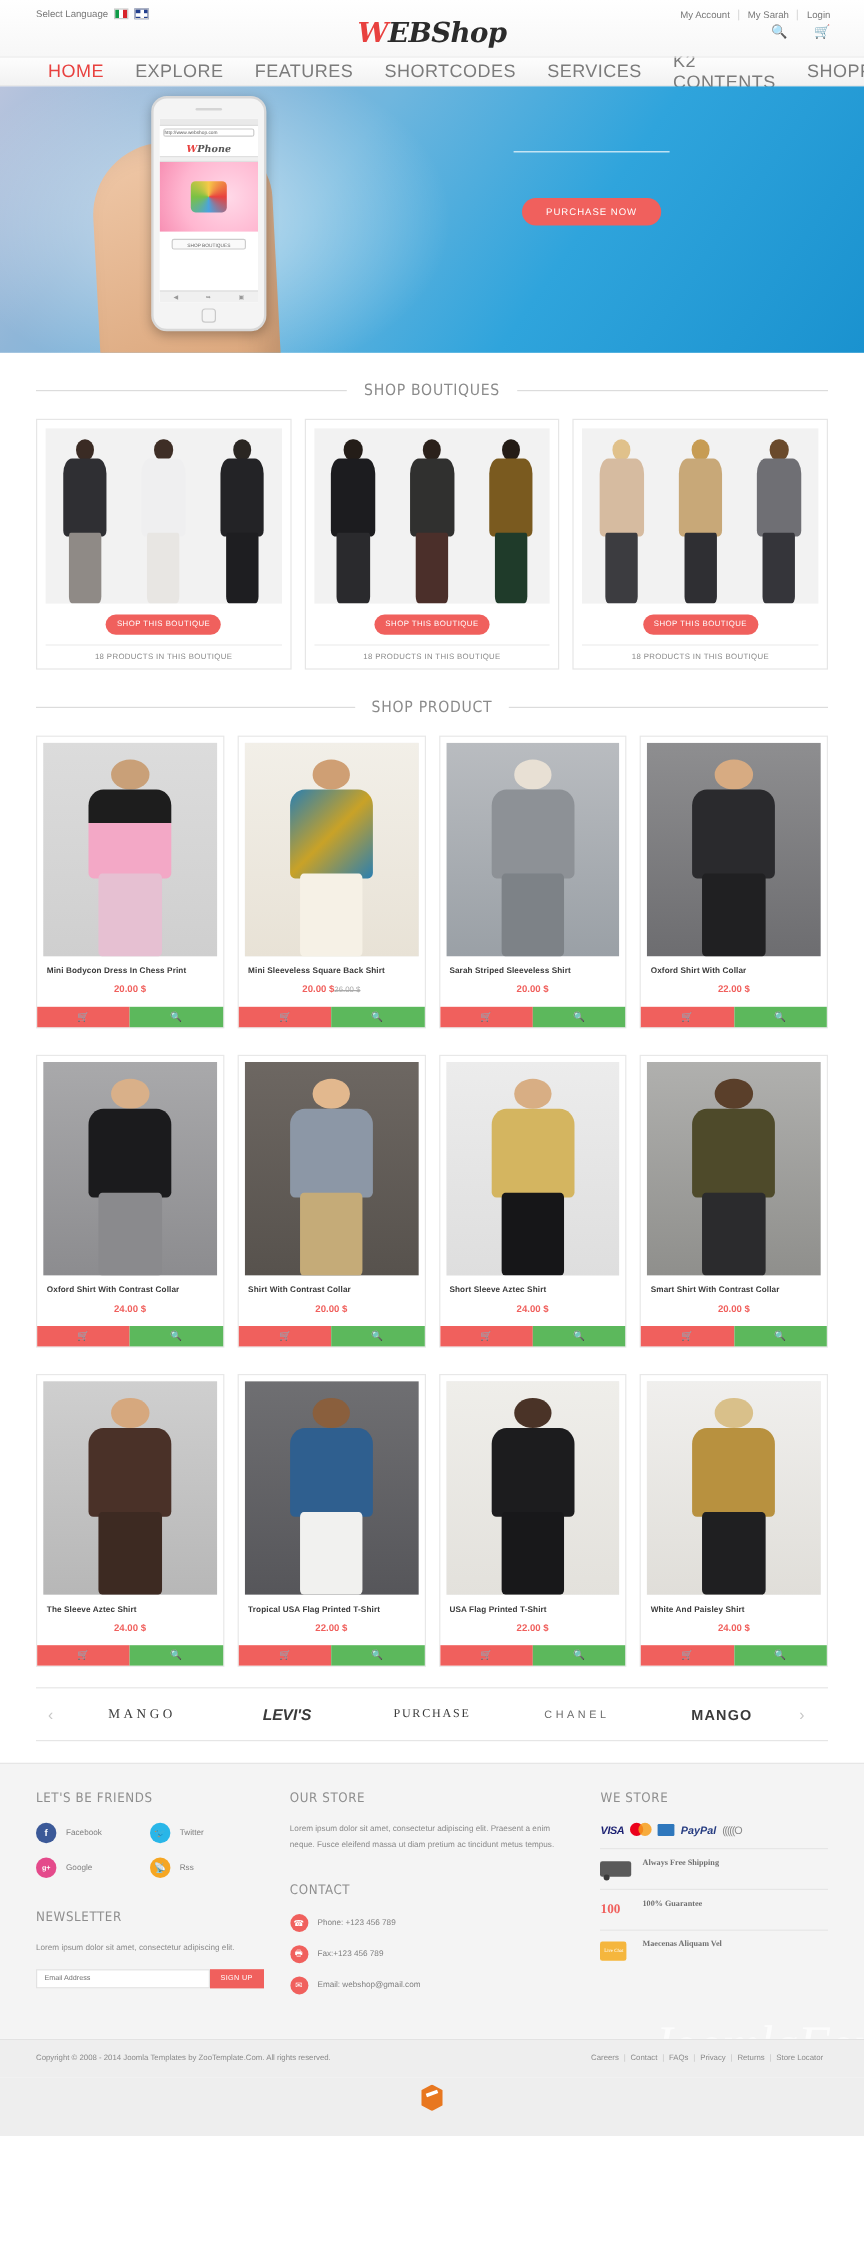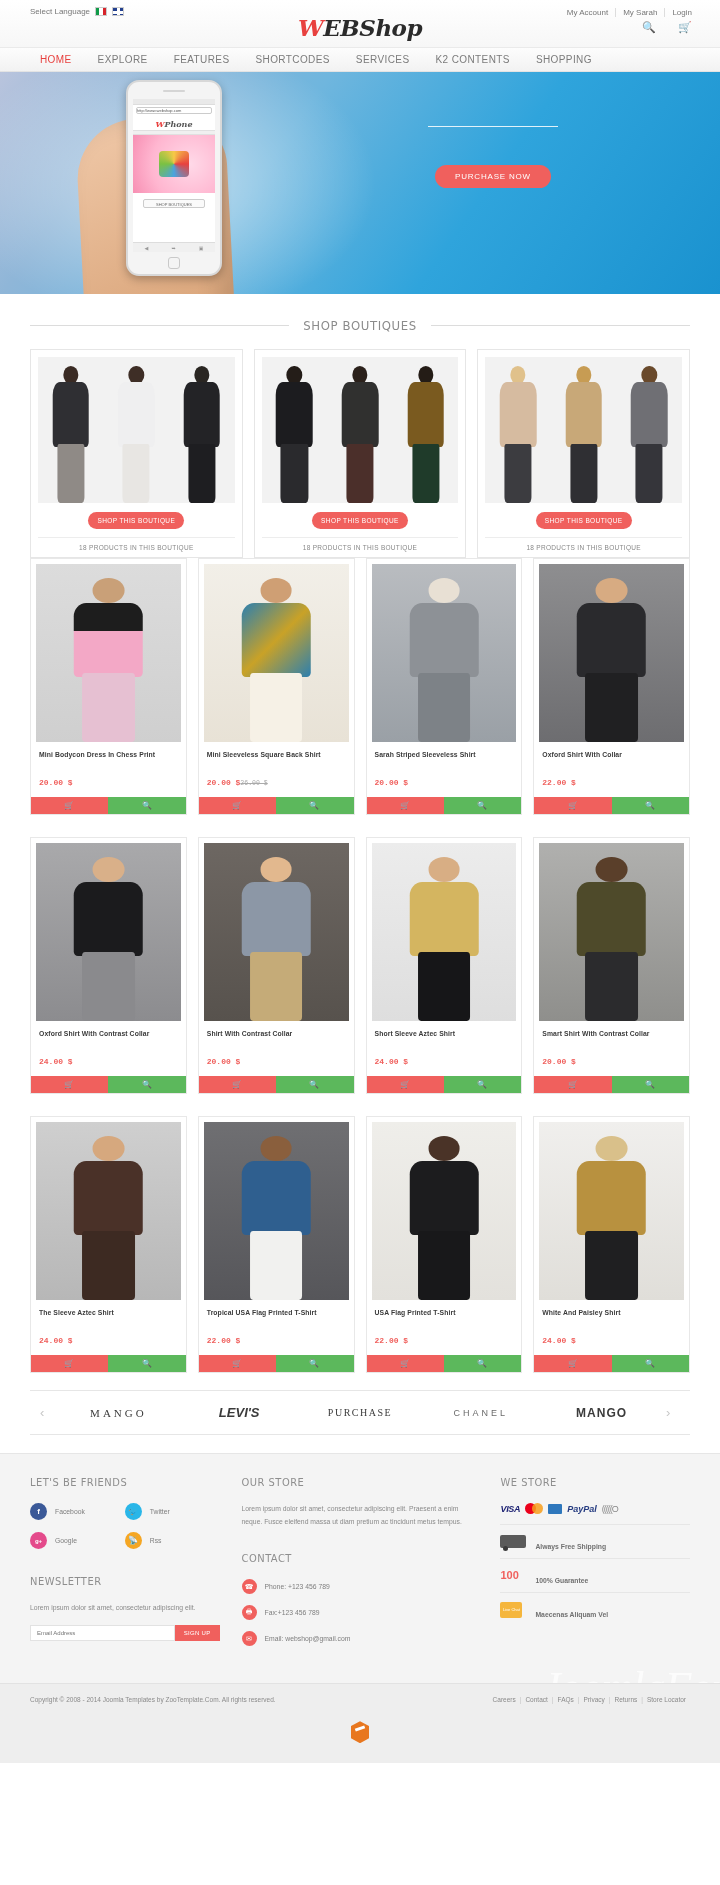--- a/index.html
+++ b/index.html
@@ -53,21 +53,21 @@
   .icon-cart { color: #e8413f; }
 
   
   .nav {
     height: 24px;
     background: linear-gradient(#fdfdfd, #f2f2f2);
     border-bottom: 1px solid #e3e3e3;
     display: flex; align-items: center; padding-left: 40px; gap: 26px;
   }
   .nav a {
-    font-size: 10px; color: #7b7b7b; text-decoration: none; letter-spacing: .4px;
+    font-size: 15px; color: #7b7b7b; text-decoration: none; letter-spacing: .4px;
     text-transform: uppercase;
   }
   .nav a.active { color: #e8413f; }
 
   
   .hero {
     height: 222px; position: relative; overflow: hidden;
     background:
       radial-gradient(ellipse 300px 200px at 23% 50%, rgba(255,255,255,.55), rgba(255,255,255,0) 70%),
       linear-gradient(125deg, #b9c4dd 0%, #8fb6d8 18%, #6fb6de 38%, #2fa4dc 65%, #1a92cf 100%);
@@ -180,21 +180,21 @@
 
   
   .products { display: flex; flex-wrap: wrap; gap: 11px; padding: 0 30px; }
   .product {
     width: calc(25% - 8.25px);
     border: 1px solid #e8e8e8; background: #fff; margin-bottom: 11px;
   }
   .p-img { height: 178px; background: #eee; position: relative; overflow: hidden; margin: 5px 5px 0; }
   .p-info { padding: 9px 8px 10px; }
   .p-title { font-size: 6.8px; font-weight: bold; color: #3a3a3a; letter-spacing: .1px; }
-  .p-price-row { display: flex; align-items: baseline; justify-content: flex-start; margin-top: 20px; font-family: Liberation Mono, monospace; }
+  .p-price-row { display: flex; align-items: baseline; justify-content: center; margin-top: 7px; }
   .p-price { font-size: 8px; color: #f0605d; font-weight: bold; }
   .p-old { font-size: 6.5px; color: #aaa; text-decoration: line-through; }
   .p-actions { display: flex; height: 17px; }
   .p-cart { flex: 1; background: #f0605d; display:flex; align-items:center; justify-content:center;
             color: #fff; font-size: 8px; cursor: pointer; }
   .p-view { flex: 1; background: #5cb85c; display:flex; align-items:center; justify-content:center;
             color: #fff; font-size: 8px; cursor: pointer; }
 
   
   .photo { position: absolute; inset: 0; }
@@ -244,22 +244,23 @@
   .news-form { display: flex; margin-top: 10px; }
   .news-input {
     flex: 1; height: 16px; border: 1px solid #e2e2e2; background: #fff;
     font-size: 6px; color: #b5b5b5; padding: 0 6px; font-family: "Liberation Sans", sans-serif;
   }
   .news-btn {
     background: #f0605d; color: #fff; border: none; font-size: 6px; padding: 0 9px;
     letter-spacing: .3px; cursor: pointer; height: 16px;
   }
   .accept-row {
-    display: flex; align-items: flex-end; gap: 9px; padding: 8px 0;
+    display: flex; align-items: flex-start; gap: 9px; padding: 8px 0;
     border-bottom: 1px solid #e6e6e6;
+    font-family: Liberation Serif, serif;
   }
   .accept-row:last-child { border-bottom: none; }
   .accept-row span { font-size: 6.8px; color: #707070; font-weight: bold; }
   .pay-logos { display: flex; align-items: center; gap: 5px; padding-bottom: 10px; border-bottom: 1px solid #e6e6e6; }
   .visa { font-size: 9px; font-weight: bold; font-style: italic; color: #1a1f71; letter-spacing: -.3px; }
   .mc { width: 18px; height: 11px; position: relative; }
   .mc::before, .mc::after { content:""; position:absolute; top:0; width:11px; height:11px; border-radius:50%; }
   .mc::before { left: 0; background: #eb001b; }
   .mc::after { right: 0; background: #f79e1b; opacity: .85; }
   .amex { width: 14px; height: 10px; background: #2e77bc; border-radius: 1px; }
@@ -432,20 +433,25 @@
               <div class="m-body" style="background:#6f6f74"></div>
               <div class="m-legs" style="background:#35353a"></div>
             </div>
         </div>
       </div>
       <button class="bq-btn">SHOP THIS BOUTIQUE</button>
       <div class="bq-count">18 PRODUCTS IN THIS BOUTIQUE</div>
     </div>
   </div>
 
+  <div class="section-head">
+    <div class="line"></div>
+    <div class="txt">SHOP PRODUCT</div>
+    <div class="line"></div>
+  </div>
 
   <div class="products">
 
     <div class="product">
       <div class="p-img">
         <div class="photo">
             <div class="ph-bg" style="background:linear-gradient(#dcdcdc,#cfcfcf)"></div>
           <div class="ph-figure">
               <div class="ph-head" style="background:#c9a078"></div>
             <div class="ph-torso" style="background:linear-gradient(#1d1d1d 0 38%, #f3a8c6 38%)"></div>

